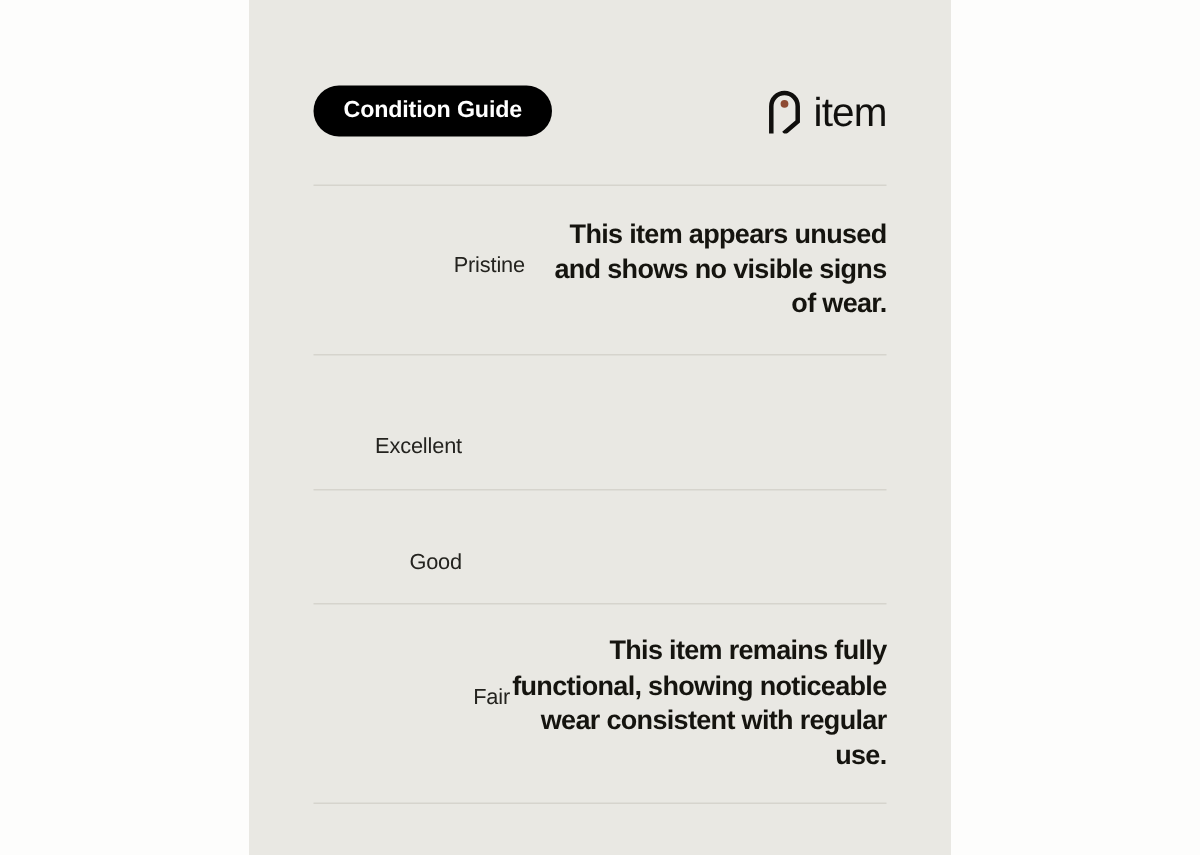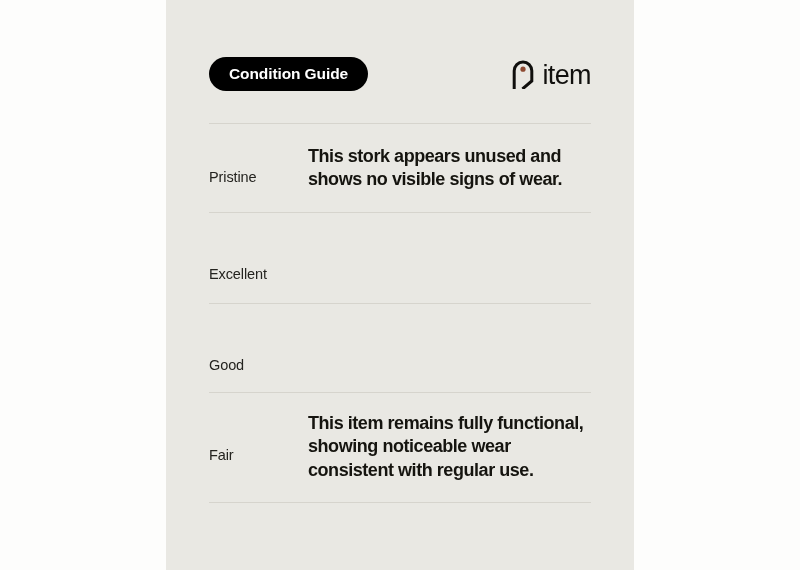--- a/index.html
+++ b/index.html
@@ -12,20 +12,21 @@
     background: #fdfdfc;
     font-family: "Liberation Sans", sans-serif;
     -webkit-font-smoothing: antialiased;
     overflow: hidden;
   }
 
   .page {
     position: relative;
     width: 800px;
     height: 570px;
+    text-align: right;
   }
 
   
   .card {
     position: absolute;
     left: 166px;
     top: 0;
     width: 468px;
     height: 570px;
     background: #e9e8e3;
@@ -123,24 +124,24 @@
     line-height: 1.29;
     letter-spacing: -0.45px;
   }
 
   
   .row-1 { padding: 21px 0 21px 0; }
   .row-2 { padding: 19px 0 19px 0; }
   .row-3 { padding: 18px 0 18px 0; }
   .row-4 { padding: 19px 0 20px 0; }
 
-  .row-1 .row-label { margin-top: 24px; }
+  .row-1 .row-label { margin-top: 24px; margin-left: 42px; }
   .row-2 .row-label { margin-top: 34px; }
-  .row-3 .row-label { margin-top: 35px; }
-  .row-4 .row-label { margin-top: 35px; }
+  .row-3 .row-label { margin-top: 22px; }
+  .row-4 .row-label { margin-top: 35px; margin-left: 32px; }
 </style>
 </head>
 <body>
 
 <div class="page">
 
   <div class="card">
 
     <div class="header">
 
@@ -157,21 +158,21 @@
       </div>
 
     </div>
 
     <div class="table">
 
       <div class="divider"></div>
 
       <div class="row row-1">
         <div class="row-label">Pristine</div>
-        <div class="row-desc">This stork appears unused and shows no visible signs of wear.</div>
+        <div class="row-desc">This item appears unused and shows no visible signs of wear.</div>
       </div>
 
       <div class="divider"></div>
 
       <div class="row row-2">
         <div class="row-label">Excellent</div>
       </div>
 
       <div class="divider"></div>
 

